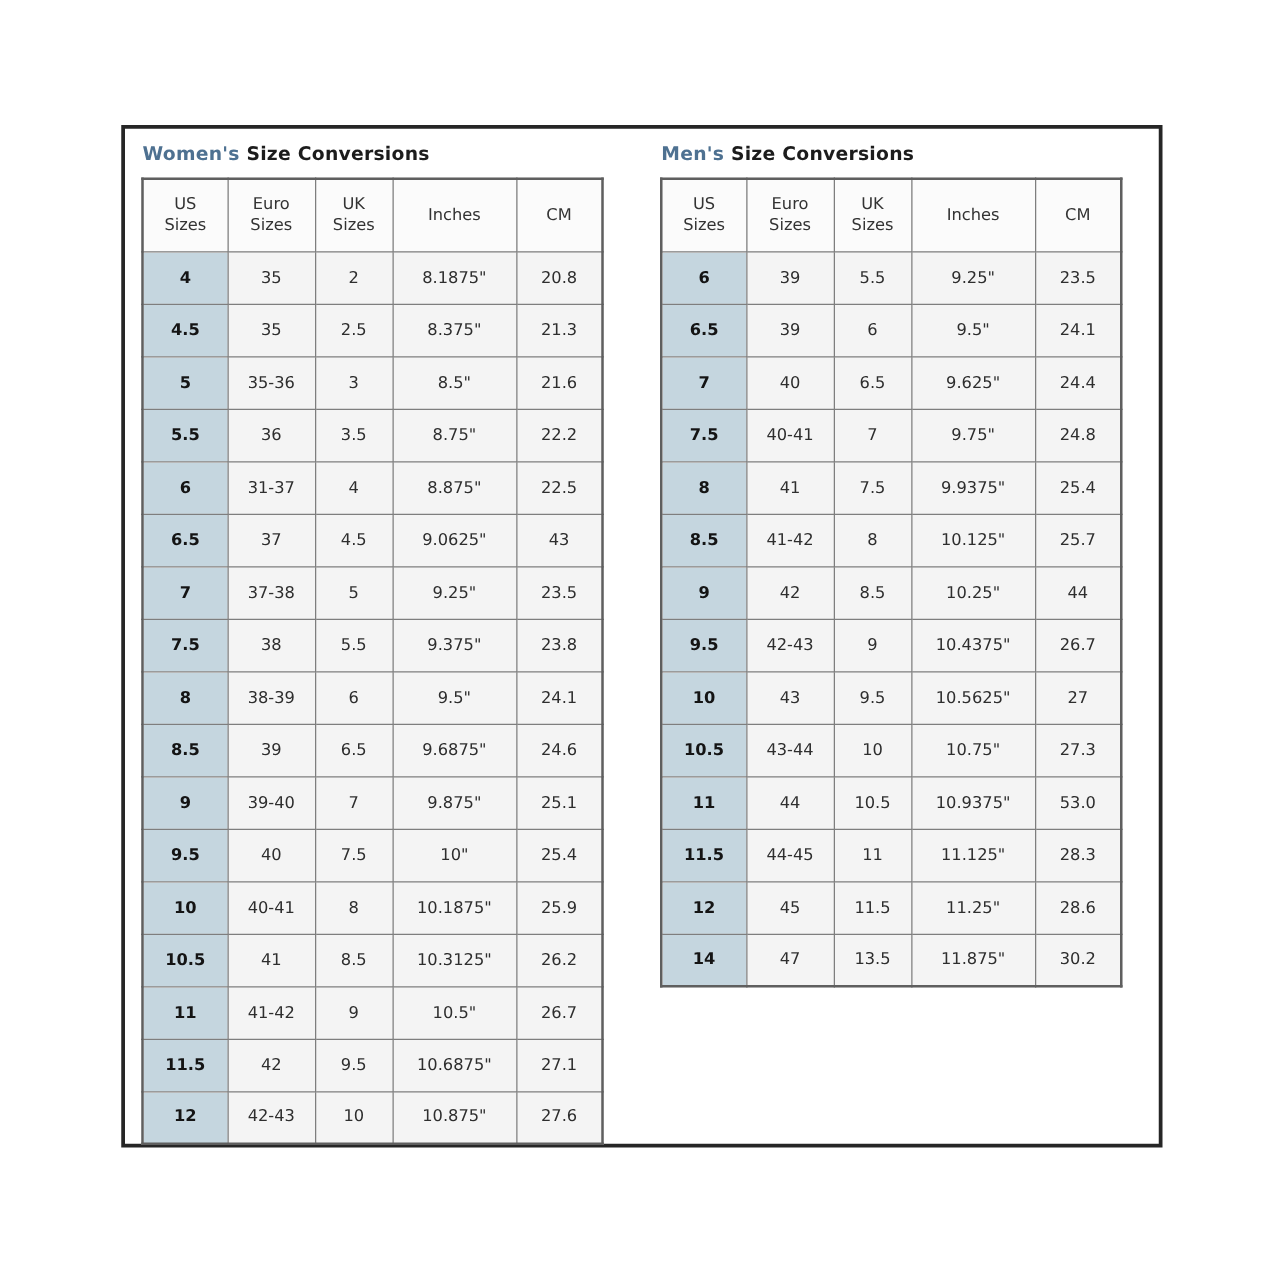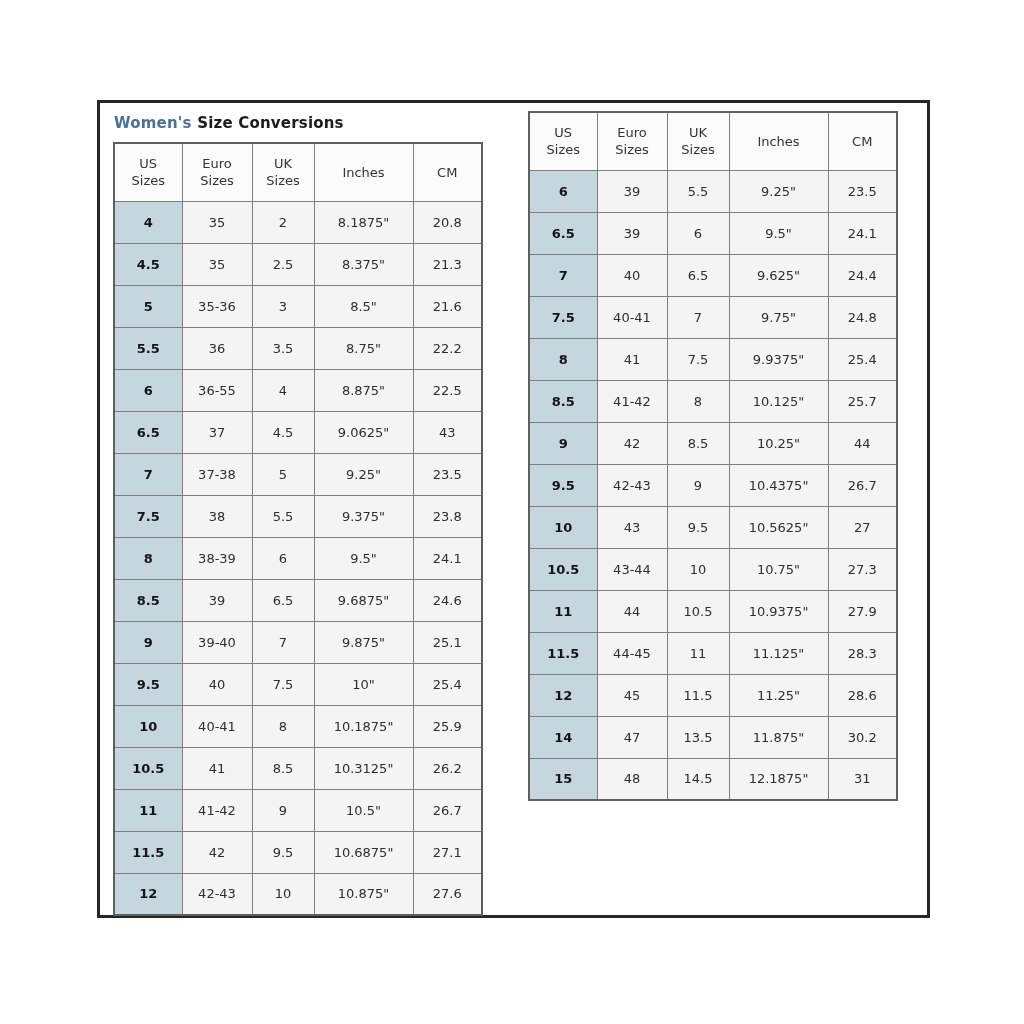--- a/index.html
+++ b/index.html
@@ -142,21 +142,21 @@
           </tr>
           <tr>
             <td class="us-col">5.5</td>
             <td>36</td>
             <td>3.5</td>
             <td>8.75"</td>
             <td>22.2</td>
           </tr>
           <tr>
             <td class="us-col">6</td>
-            <td>36-55</td>
+            <td>31-37</td>
             <td>4</td>
             <td>8.875"</td>
             <td>22.5</td>
           </tr>
           <tr>
             <td class="us-col">6.5</td>
             <td>37</td>
             <td>4.5</td>
             <td>9.0625"</td>
             <td>43</td>
@@ -236,20 +236,21 @@
             <td>42-43</td>
             <td>10</td>
             <td>10.875"</td>
             <td>27.6</td>
           </tr>
         </tbody>
     </table>
   </section>
 
   <section class="table-block">
+    <h2 class="table-title"><span class="accent">Men's</span><span> Size Conversions</span></h2>
     <table class="size-table">
       <colgroup>
         <col class="c-us">
           <col class="c-euro">
           <col class="c-uk">
           <col class="c-inch">
           <col class="c-cm">
       </colgroup>
       <thead>
         <tr>
@@ -332,21 +333,21 @@
             <td>43-44</td>
             <td>10</td>
             <td>10.75"</td>
             <td>27.3</td>
           </tr>
           <tr>
             <td class="us-col">11</td>
             <td>44</td>
             <td>10.5</td>
             <td>10.9375"</td>
-            <td>27.9</td>
+            <td>53.0</td>
           </tr>
           <tr>
             <td class="us-col">11.5</td>
             <td>44-45</td>
             <td>11</td>
             <td>11.125"</td>
             <td>28.3</td>
           </tr>
           <tr>
             <td class="us-col">12</td>
@@ -355,24 +356,17 @@
             <td>11.25"</td>
             <td>28.6</td>
           </tr>
           <tr>
             <td class="us-col">14</td>
             <td>47</td>
             <td>13.5</td>
             <td>11.875"</td>
             <td>30.2</td>
           </tr>
-          <tr>
-            <td class="us-col">15</td>
-            <td>48</td>
-            <td>14.5</td>
-            <td>12.1875"</td>
-            <td>31</td>
-          </tr>
         </tbody>
     </table>
   </section>
 
 </div>
 
 </body></html>

